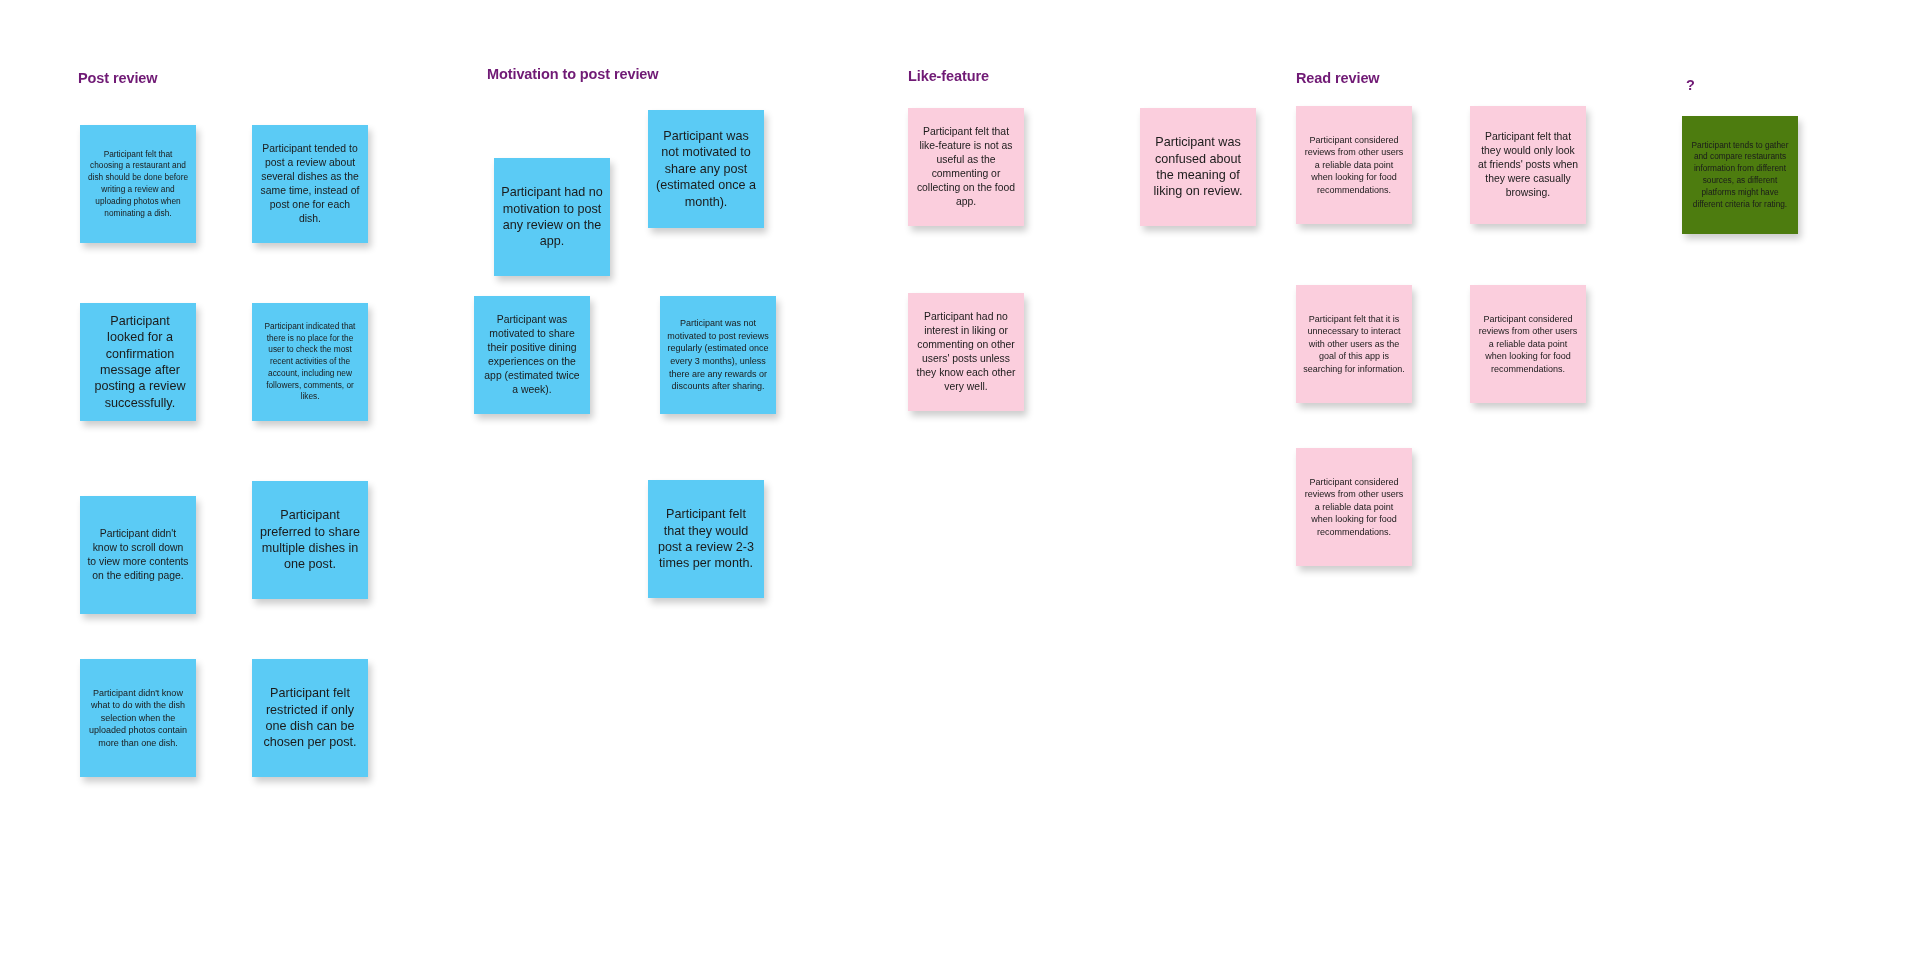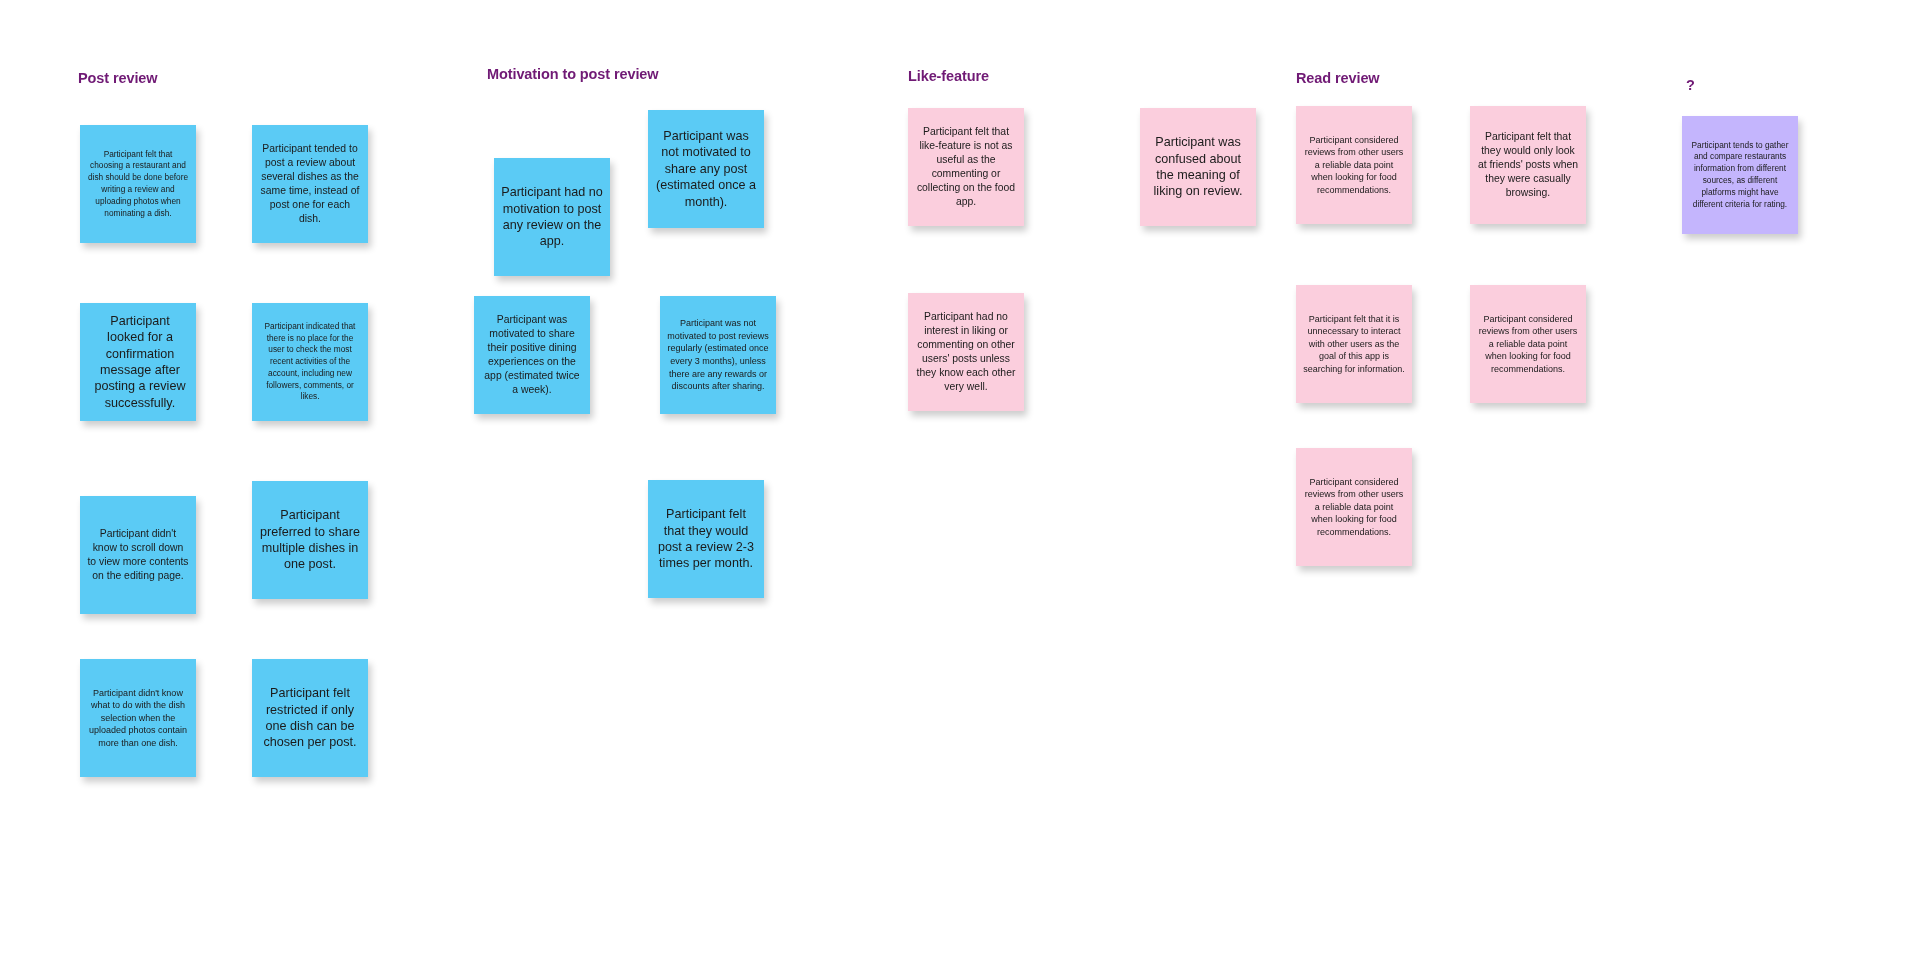--- a/index.html
+++ b/index.html
@@ -43,21 +43,21 @@
     line-height: 1.33;
     box-shadow: 3px 5px 7px rgba(0,0,0,0.20);
     overflow: hidden;
   }
   .note span {
     display: block;
     width: 100%;
   }
   .note.cyan   { background: #5BCBF5; }
   .note.pink   { background: #FBCEDD; }
-  .note.purple { background: #c4b5fd; }
+  .note.purple { background: #4d7c0f; }
 
   .fs-xs { font-size: 8.3px; line-height: 1.42; }
   .fs-sm { font-size: 9.0px; line-height: 1.40; }
   .fs-md { font-size: 10.4px; line-height: 1.36; }
   .fs-lg { font-size: 12.6px; line-height: 1.30; }
 </style>
 </head>
 <body>
 
 <div id="board">

